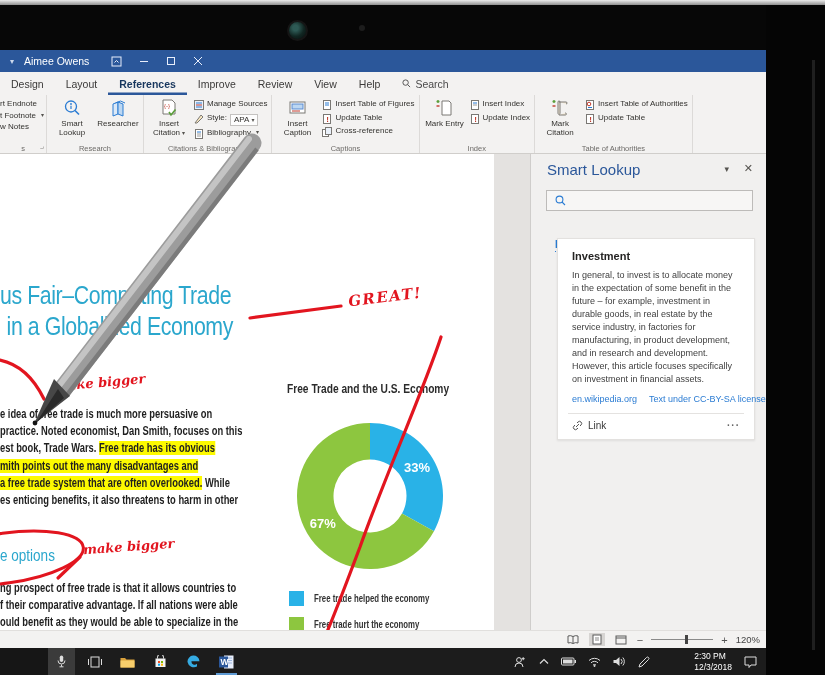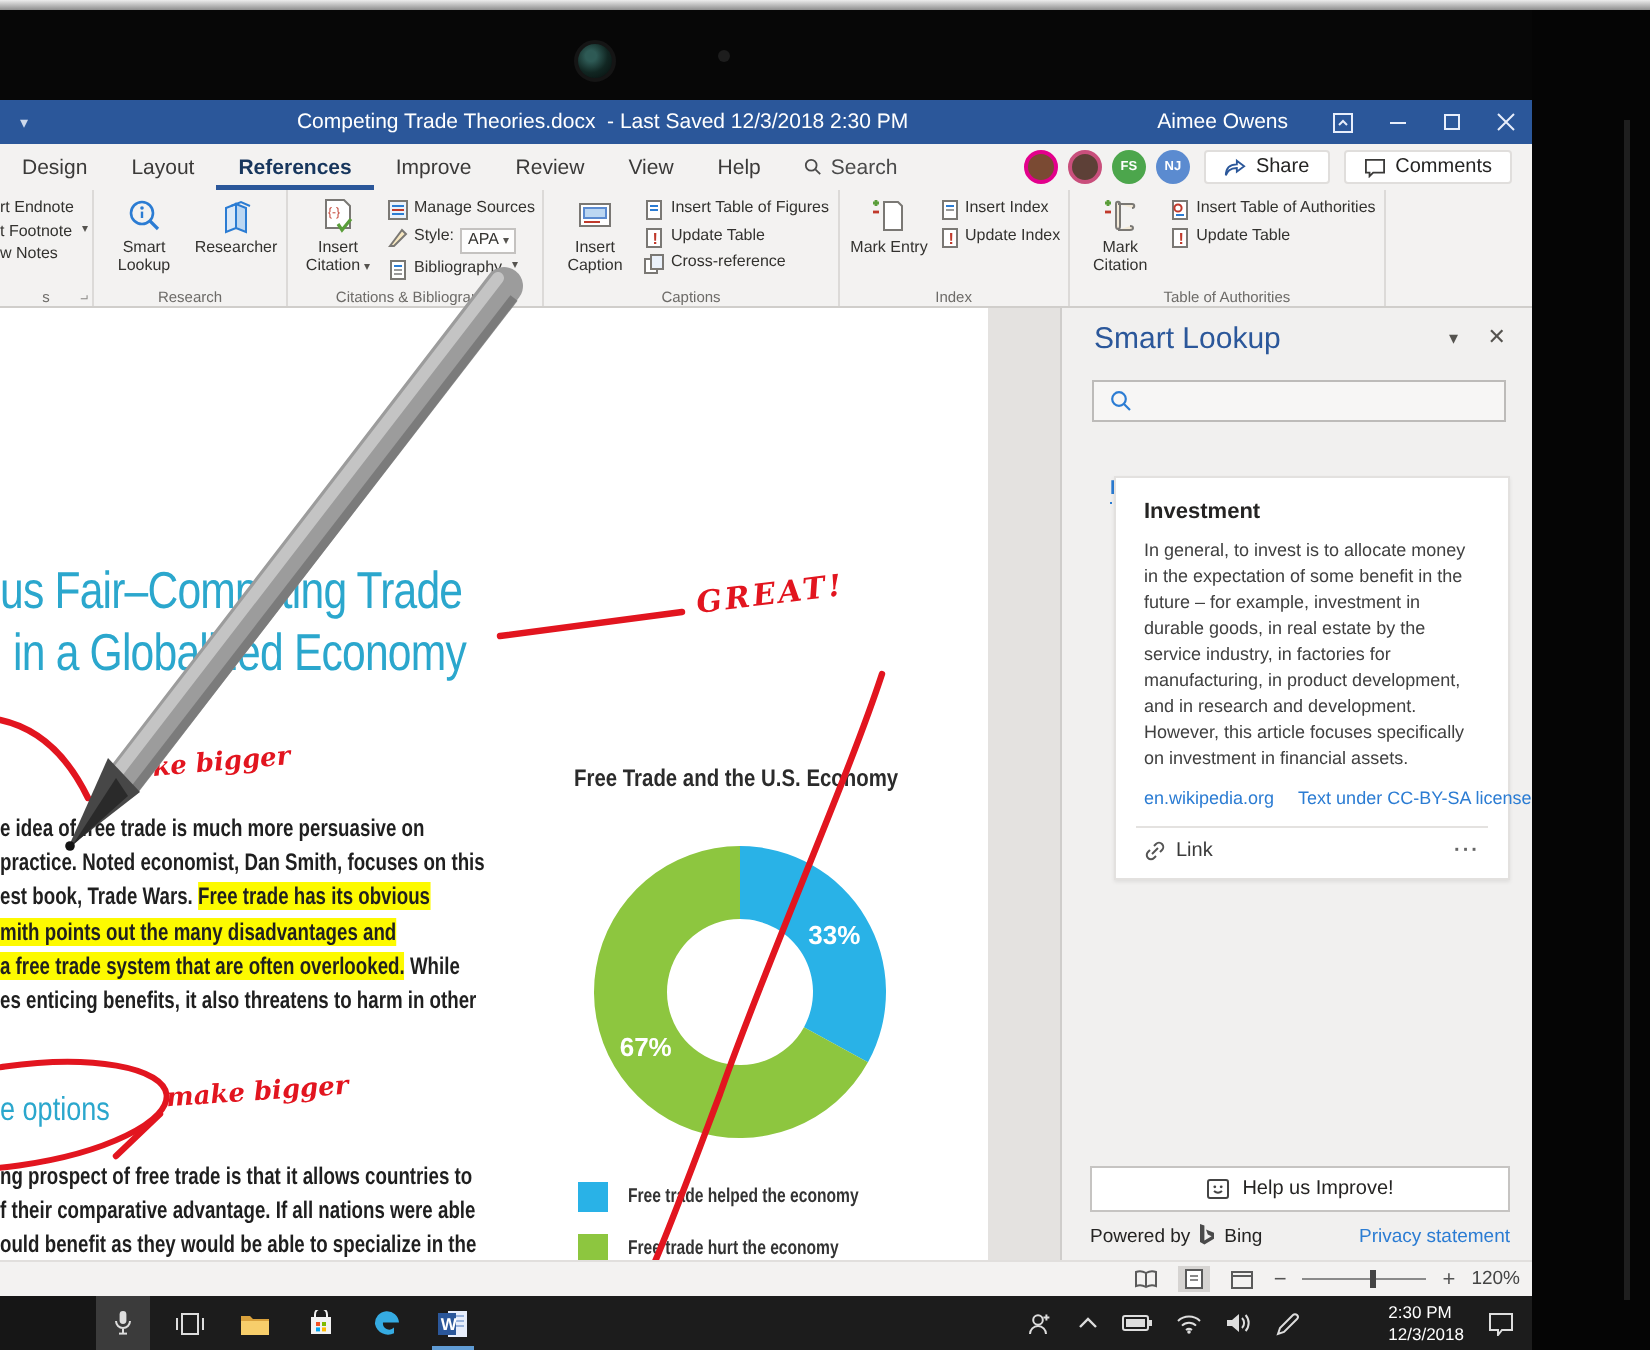--- a/index.html
+++ b/index.html
@@ -144,23 +144,20 @@
 <div class="shot">
 
   <div class="top-edge"></div>
   <div class="camera"></div>
   <div class="ir-dot"></div>
 
   <div class="screen">
 
     <div class="titlebar">
       <div class="qat">▾</div>
-      <div class="tb-center">
-        <span>Competing Trade Theories.docx</span>&nbsp;&nbsp;<span>-  Last Saved  12/3/2018  2:30 PM</span>
-      </div>
       <div class="tb-right">
         <span class="tb-user">Aimee Owens</span>
         <span class="tb-btn">
           <svg width="11" height="11" viewBox="0 0 11 11">
               <rect x="1" y="1" width="9" height="9" fill="none" stroke="#e8eefb"></rect>
               <path d="M3.5 6.5 L5.5 4.5 L7.5 6.5" fill="none" stroke="#e8eefb"></path>
             </svg>
         </span>
         <span class="tb-btn">
           <svg width="10" height="10" viewBox="0 0 10 10">
@@ -189,40 +186,20 @@
           <span class="tab">Review</span>
           <span class="tab">View</span>
           <span class="tab">Help</span>
         </div>
       <div class="tab search">
         <svg width="9" height="9" viewBox="0 0 10 10">
             <circle cx="4" cy="4" r="3" fill="none" stroke="#4a4a4a"></circle>
             <line x1="6.3" y1="6.3" x2="9" y2="9" stroke="#4a4a4a"></line>
           </svg>
         <span>Search</span>
-      </div>
-      <div class="tabrow-right">
-        <div class="avatars" id="avatars">
-            <span class="av" style="background: rgb(122, 74, 51); border: 2px solid rgb(227, 0, 140);"></span>
-            <span class="av" style="background: rgb(93, 64, 55); border: 2px solid rgb(201, 79, 124);"></span>
-            <span class="av" style="background: rgb(76, 166, 76);">FS</span>
-            <span class="av" style="background: rgb(91, 139, 208);">NJ</span>
-          </div>
-        <div class="pillbtn">
-          <svg width="11" height="10" viewBox="0 0 12 10">
-              <path d="M7 1 L11 4 L7 7 V5 C3 5 2 7 1 9 C1 5 3 3 7 3 Z" fill="none" stroke="#2b579a" stroke-width="1"></path>
-            </svg>
-          <span>Share</span>
-        </div>
-        <div class="pillbtn">
-          <svg width="11" height="10" viewBox="0 0 12 11">
-              <path d="M1 1 H11 V8 H5 L3 10 V8 H1 Z" fill="none" stroke="#3b3a39"></path>
-            </svg>
-          <span>Comments</span>
-        </div>
       </div>
     </div>
 
     <div class="ribbon">
 
       <div class="rgroup clipcol">
         <div class="smalls">
           <span class="sbtn">
               <span>rt Endnote</span>
             </span>
@@ -492,39 +469,20 @@
           <hr>
           <div class="card-foot">
             <svg width="11" height="11" viewBox="0 0 11 11">
                 <path d="M4 7 L7 4 M3 5 L2 6 a2 2 0 0 0 3 3 l1 -1 M8 6 l1 -1 a2 2 0 0 0 -3 -3 L5 3" fill="none" stroke="#555" stroke-width="1"></path>
               </svg>
             <span>Link</span>
             <span class="card-more">···</span>
           </div>
         </div>
 
-        <div class="pane-footer">
-          <div class="help-btn">
-            <svg width="12" height="12" viewBox="0 0 12 12">
-                <rect x="1" y="1" width="10" height="9" rx="1" fill="none" stroke="#444"></rect>
-                <circle cx="4.4" cy="4.4" r="0.7" fill="#444"></circle>
-                <circle cx="7.6" cy="4.4" r="0.7" fill="#444"></circle>
-                <path d="M4 6.5 Q6 8.2 8 6.5" fill="none" stroke="#444"></path>
-              </svg>
-            <span>Help us Improve!</span>
-          </div>
-          <div class="powered">
-            <span>Powered by</span>
-            <svg width="9" height="12" viewBox="0 0 9 12">
-                <path d="M1 0 L3.2 0.8 V8.2 L6.8 6.1 L4.9 5.2 L4 2.8 L8 4.4 V7.4 L3.2 10.2 L1 9 Z" fill="#4a4a4a"></path>
-              </svg>
-            <span>Bing</span>
-            <span class="privacy">Privacy statement</span>
-          </div>
-        </div>
       </div>
     </div>
 
     <div class="statusbar">
       <div class="sb-right">
         <span class="sb-ico">
           <svg width="12" height="10" viewBox="0 0 12 10">
               <path d="M1 1 Q3.5 0 6 1.5 Q8.5 0 11 1 V8 Q8.5 7 6 8.5 Q3.5 7 1 8 Z M6 1.5 V8.5" fill="none" stroke="#5a5a5a"></path>
             </svg>
         </span>

